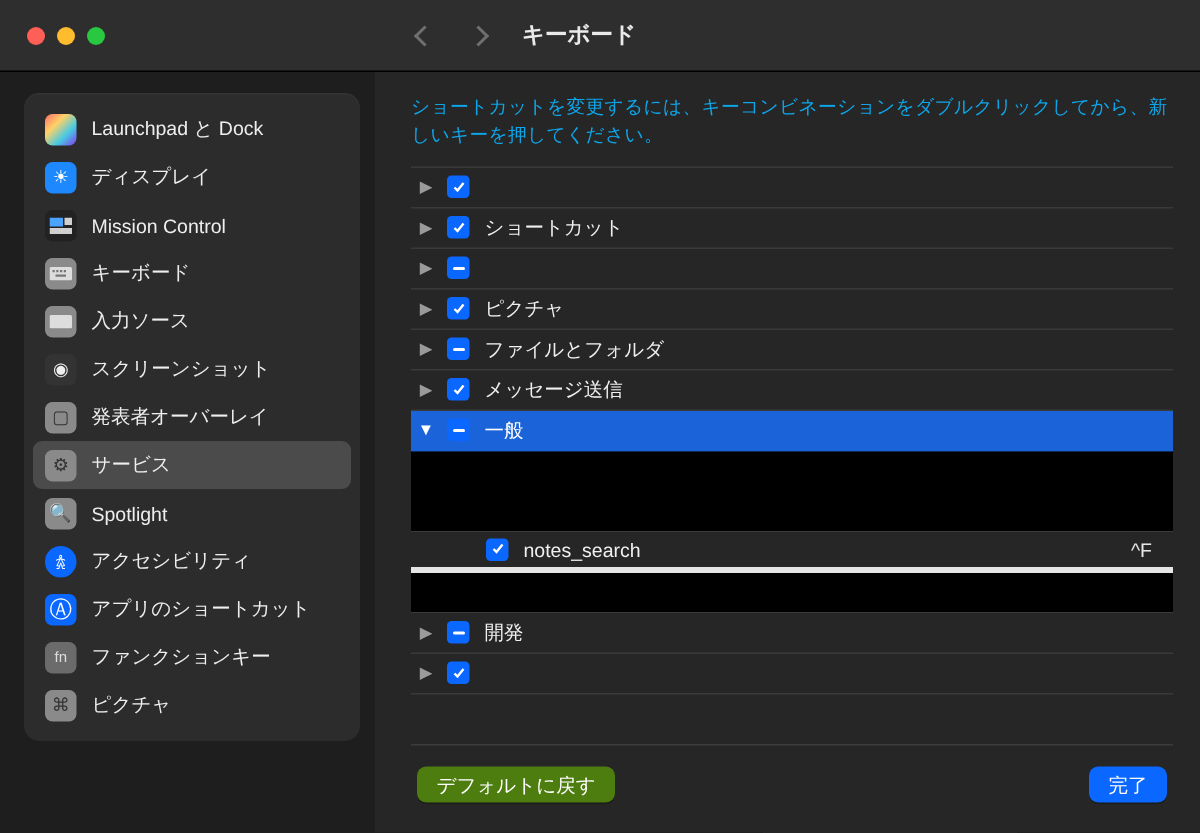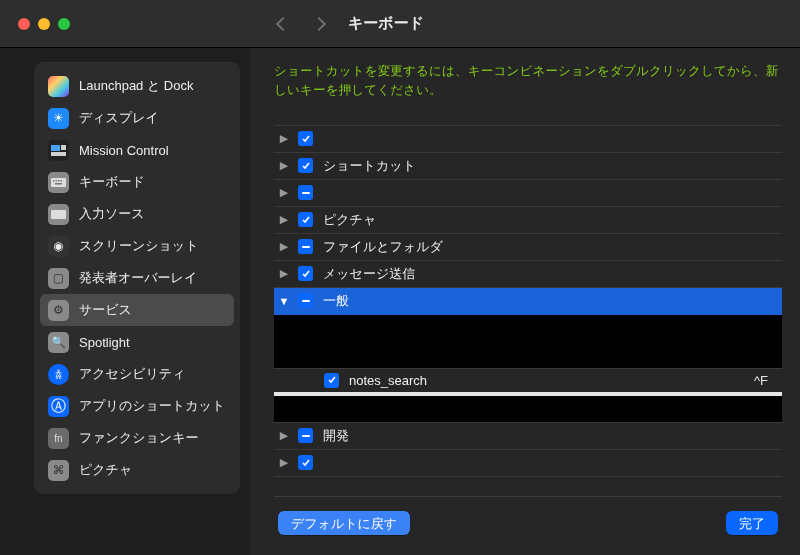--- a/index.html
+++ b/index.html
@@ -10,49 +10,49 @@
   .tl{width:12px;height:12px;border-radius:50%}
   .tl.r{background:#ff5f57}.tl.y{background:#febc2e}.tl.g{background:#28c840}
   .nav{display:flex;gap:26px;align-items:center;color:#6f6f6f;padding-left:28px}
   .chev{width:10px;height:10px;border-top:2px solid currentColor;border-left:2px solid currentColor;display:inline-block}
   .chev.back{transform:rotate(-45deg)}
   .chev.fwd{transform:rotate(135deg)}
   .wtitle{margin-left:24px;font-size:15px;font-weight:600;color:#eaeaea}
   
   .main{display:flex;height:calc(555px - 48px)}
   .sidewrap{width:250px;background:#1e1e1e;padding:14px 10px 0 4px;display:flex;justify-content:flex-end}
-  .spanel{width:206px;background:#2c2c2c;border-radius:10px;padding:8px 6px;height:fit-content;box-shadow:0 1px 0 rgba(255,255,255,.04) inset}
+  .spanel{width:224px;background:#2c2c2c;border-radius:10px;padding:8px 6px;height:fit-content;box-shadow:0 1px 0 rgba(255,255,255,.04) inset}
   .srow{display:flex;align-items:center;gap:10px;height:32px;padding:0 8px;border-radius:6px;cursor:default}
   .srow.sel{background:#4b4b4b}
   .sic{width:21px;height:21px;border-radius:5px;display:flex;align-items:center;justify-content:center;flex-shrink:0;font-size:12px}
   .slab{font-size:13px;color:#eee;white-space:nowrap}
   
   .content{flex:1;background:#262626;padding:14px 18px 14px 24px;display:flex;flex-direction:column}
-  .hint{font-size:12.5px;color:#84cc16;line-height:1.55;margin-bottom:24px;letter-spacing:.2px}
+  .hint{font-size:12.5px;color:#0ea5e9;line-height:1.55;margin-bottom:10px;letter-spacing:.2px}
   .list{border-top:1px solid #3a3a3a}
   .row{display:flex;align-items:center;height:27px;border-bottom:1px solid #3a3a3a;font-size:13px}
   .row.sel{background:#1b63d8;border-bottom-color:#1b63d8}
   .disc{width:20px;text-align:center;color:#9a9a9a;font-size:11px}
   .row.sel .disc{color:#fff}
   .cb{width:15px;height:15px;border-radius:3px;display:flex;align-items:center;justify-content:center;margin:0 10px 0 4px;flex-shrink:0}
   .cb.on{background:#0a67ff}
   .cb.mix{background:#0a67ff}
   .cb.mix:after{content:"";width:8px;height:2px;background:#fff;border-radius:1px}
   .cb svg{display:none}
   .cb.on svg{display:block}
   .rl{flex:1;color:#f0f0f0}
   .row.sel .rl{color:#fff}
   .sc{color:#e6e6e6;padding-right:14px;font-size:13px}
   .sub{height:27px;border-bottom:4px solid #e5e5e5;display:flex;align-items:center;padding-left:50px;font-size:13px}
   .sub.black{background:#000;border-bottom-color:#000}
   .sub .cb{margin-left:0}
   .sub .rl{flex:1}
   .sub .sc{padding-right:14px}
   .footer{margin-top:auto;display:flex;justify-content:space-between;padding:14px 4px 6px;border-top:1px solid #3c3c3c}
-  .btn{background:#3b82f6;color:#fff;border:none;border-radius:6px;padding:4px 13px;font-size:13px;height:24px;box-shadow:0 1px 0 rgba(0,0,0,.3)}
+  .btn{background:#4d7c0f;color:#fff;border:none;border-radius:6px;padding:4px 13px;font-size:13px;height:24px;box-shadow:0 1px 0 rgba(0,0,0,.3)}
   .btn.primary{background:#0a67ff}
 </style>
 </head>
 <body>
 
 <div class="titlebar">
   <div class="traffic">
     <div class="tl r"></div>
     <div class="tl y"></div>
     <div class="tl g"></div>

